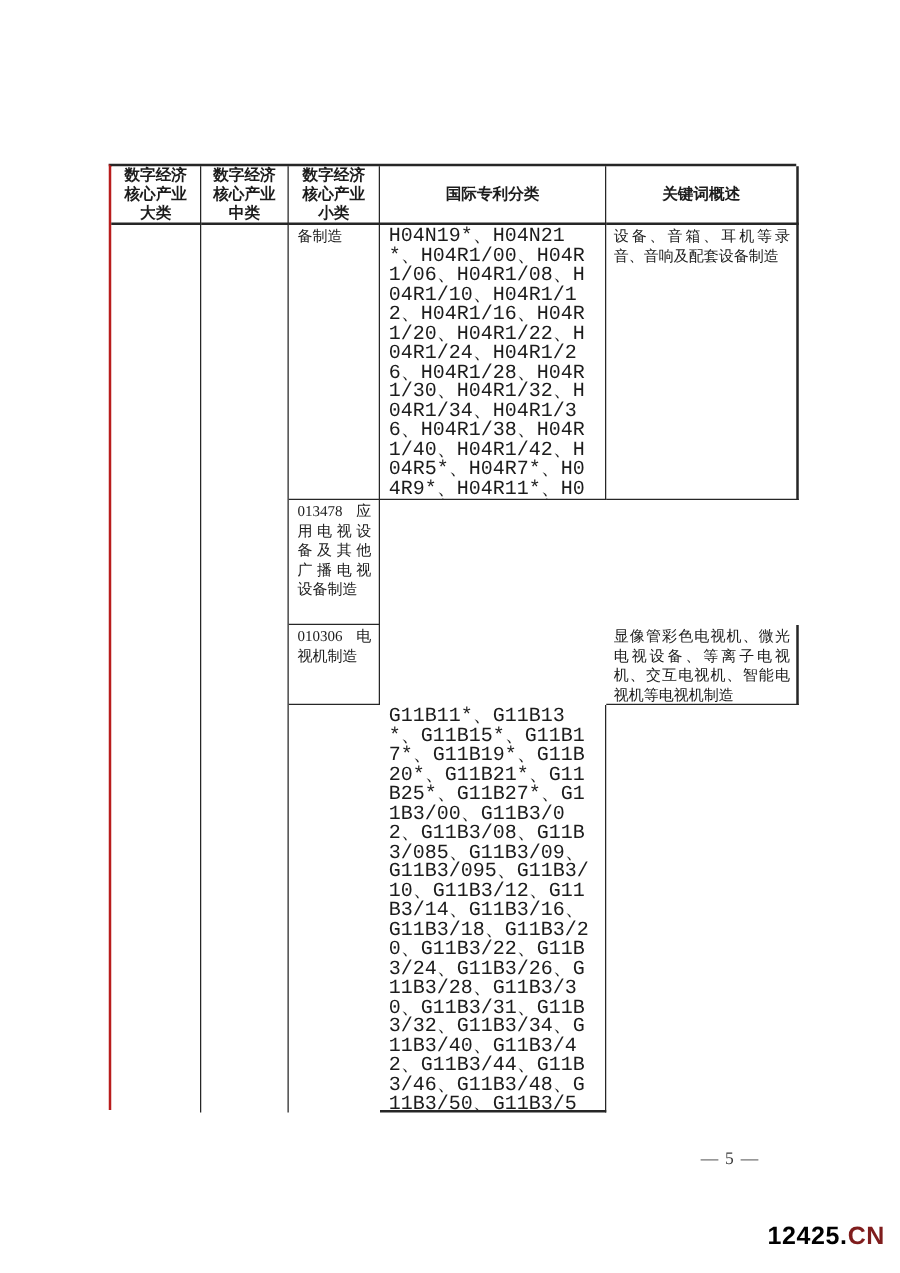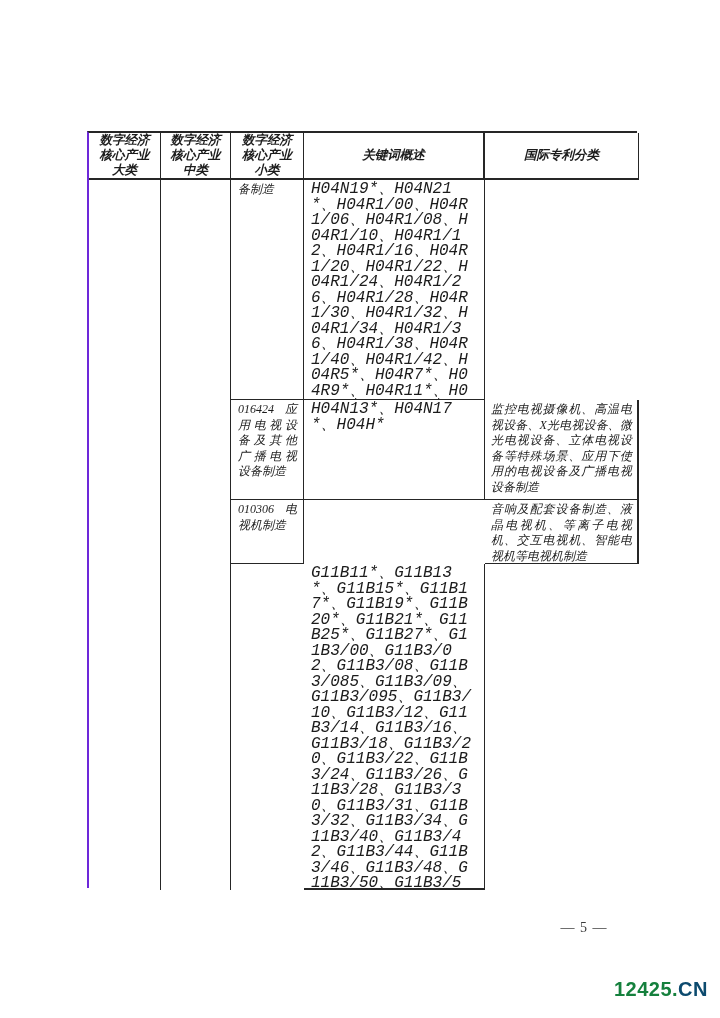--- a/index.html
+++ b/index.html
@@ -13,22 +13,21 @@
     overflow: hidden;
   }
   .patent-table {
     position: absolute;
     left: 87px; top: 131px;
     width: 550px; height: 757px;
     display: grid;
     grid-template-columns: 72px 70px 73px 181px 154px;
     grid-template-rows: 47px 220px 100px 64px 326px;
     border-top: 2px solid #262626;
-    border-left: 2px solid #6d28d9;
-    font-style: italic;
+    border-left: 2px solid #b91c1c;
   }
   .cell { overflow: hidden; }
   .th {
     font-weight: bold;
     font-size: 12.5px;
     line-height: 15px;
     text-align: center;
     white-space: pre-line;
     display: flex;
     align-items: center;
@@ -83,52 +82,51 @@
   }
   .watermark {
     position: absolute;
     right: 12px; top: 978px;
     font-family: "Liberation Sans", "DejaVu Sans", sans-serif;
     font-weight: bold;
     font-size: 20px;
     letter-spacing: 0.5px;
     white-space: nowrap;
   }
-  .wm-prefix { color: #15803d; }
-  .wm-suffix { color: #0c4a6e; text-align: center; }
+  .wm-prefix { color: #000000; }
+  .wm-suffix { color: #7f1d1d; text-align: center; }
 </style>
 </head>
 <body>
 
 <div class="patent-table">
 
   <div class="cell th c1col">数字经济
 核心产业
 大类</div>
   <div class="cell th c2col">数字经济
 核心产业
 中类</div>
   <div class="cell th c3col">数字经济
 核心产业
 小类</div>
+  <div class="cell th c4col">国际专利分类</div>
   <div class="cell th c5col">关键词概述</div>
-  <div class="cell th c4col">国际专利分类</div>
 
   <div class="cell spanc c1col"></div>
   <div class="cell spanc c2col"></div>
 
   <div class="cell c3 r1 minor-cell">备制造</div>
   <div class="cell c4 r1 ipc-cell">H04N19*、H04N21*、H04R1/00、H04R1/06、H04R1/08、H04R1/10、H04R1/12、H04R1/16、H04R1/20、H04R1/22、H04R1/24、H04R1/26、H04R1/28、H04R1/30、H04R1/32、H04R1/34、H04R1/36、H04R1/38、H04R1/40、H04R1/42、H04R5*、H04R7*、H04R9*、H04R11*、H04R13*、H04R15*、H04R17*、H04R19*、H04R21*、H04R23*、H04R27*、H04R31*</div>
+  <div class="cell c5 r1 kw-cell">设备、音箱、耳机等录音、音响及配套设备制造</div>
 
-  <div class="cell c3 r2 minor-cell">016424 应用电视设备及其他广播电视设备制造</div>
-  <div class="cell c4 r2 ipc-cell">H04N13*、H04N17*、H04H*</div>
-  <div class="cell c5 r2 kw-cell">监控电视摄像机、高温电视设备、X光电视设备、微光电视设备、立体电视设备等特殊场景、应用下使用的电视设备及广播电视设备制造</div>
+  <div class="cell c3 r2 minor-cell">013478 应用电视设备及其他广播电视设备制造</div>
 
   <div class="cell c3 r3 minor-cell">010306 电视机制造</div>
-  <div class="cell c5 r3 kw-cell">音响及配套设备制造、液晶电视机、等离子电视机、交互电视机、智能电视机等电视机制造</div>
+  <div class="cell c5 r3 kw-cell">显像管彩色电视机、微光电视设备、等离子电视机、交互电视机、智能电视机等电视机制造</div>
 
   <div class="cell c4 r4 ipc-cell">G11B11*、G11B13*、G11B15*、G11B17*、G11B19*、G11B20*、G11B21*、G11B25*、G11B27*、G11B3/00、G11B3/02、G11B3/08、G11B3/085、G11B3/09、G11B3/095、G11B3/10、G11B3/12、G11B3/14、G11B3/16、G11B3/18、G11B3/20、G11B3/22、G11B3/24、G11B3/26、G11B3/28、G11B3/30、G11B3/31、G11B3/32、G11B3/34、G11B3/40、G11B3/42、G11B3/44、G11B3/46、G11B3/48、G11B3/50、G11B3/52、G11B3/54、G11B3/56、G11B3/58、G11B3/60、G11B3/61、G11B3/66、G11B5/00、G11B5/027、G11B5/03、</div>
 
 </div>
 
 <div class="page-number">— 5 —</div>
 
 <div class="watermark">
   <span class="wm-prefix">12425.</span><span class="wm-suffix">CN</span>
 </div>

